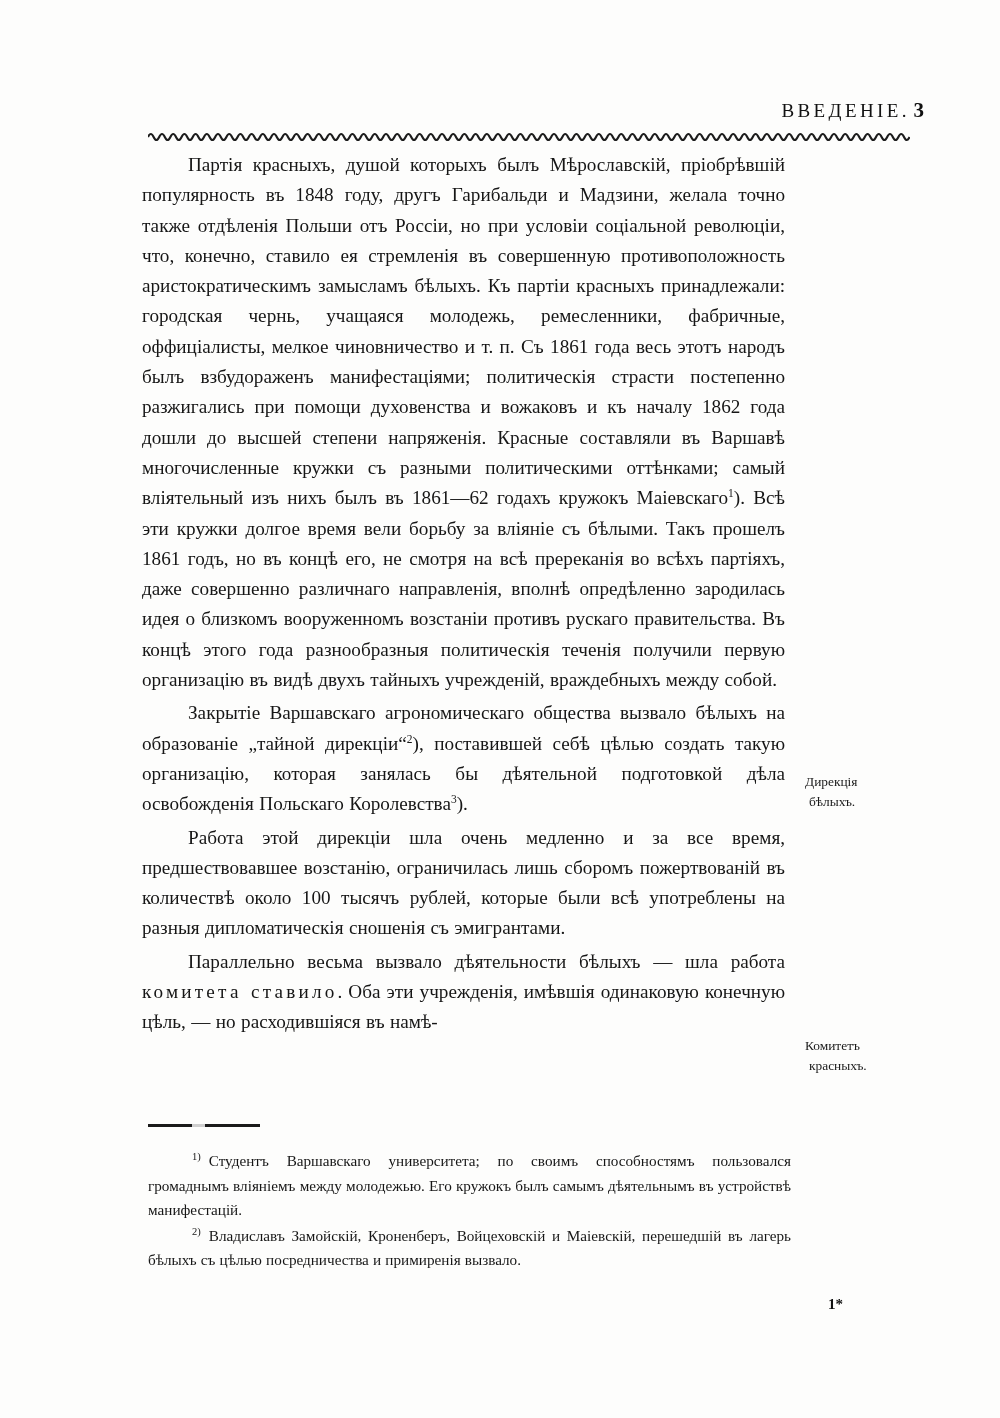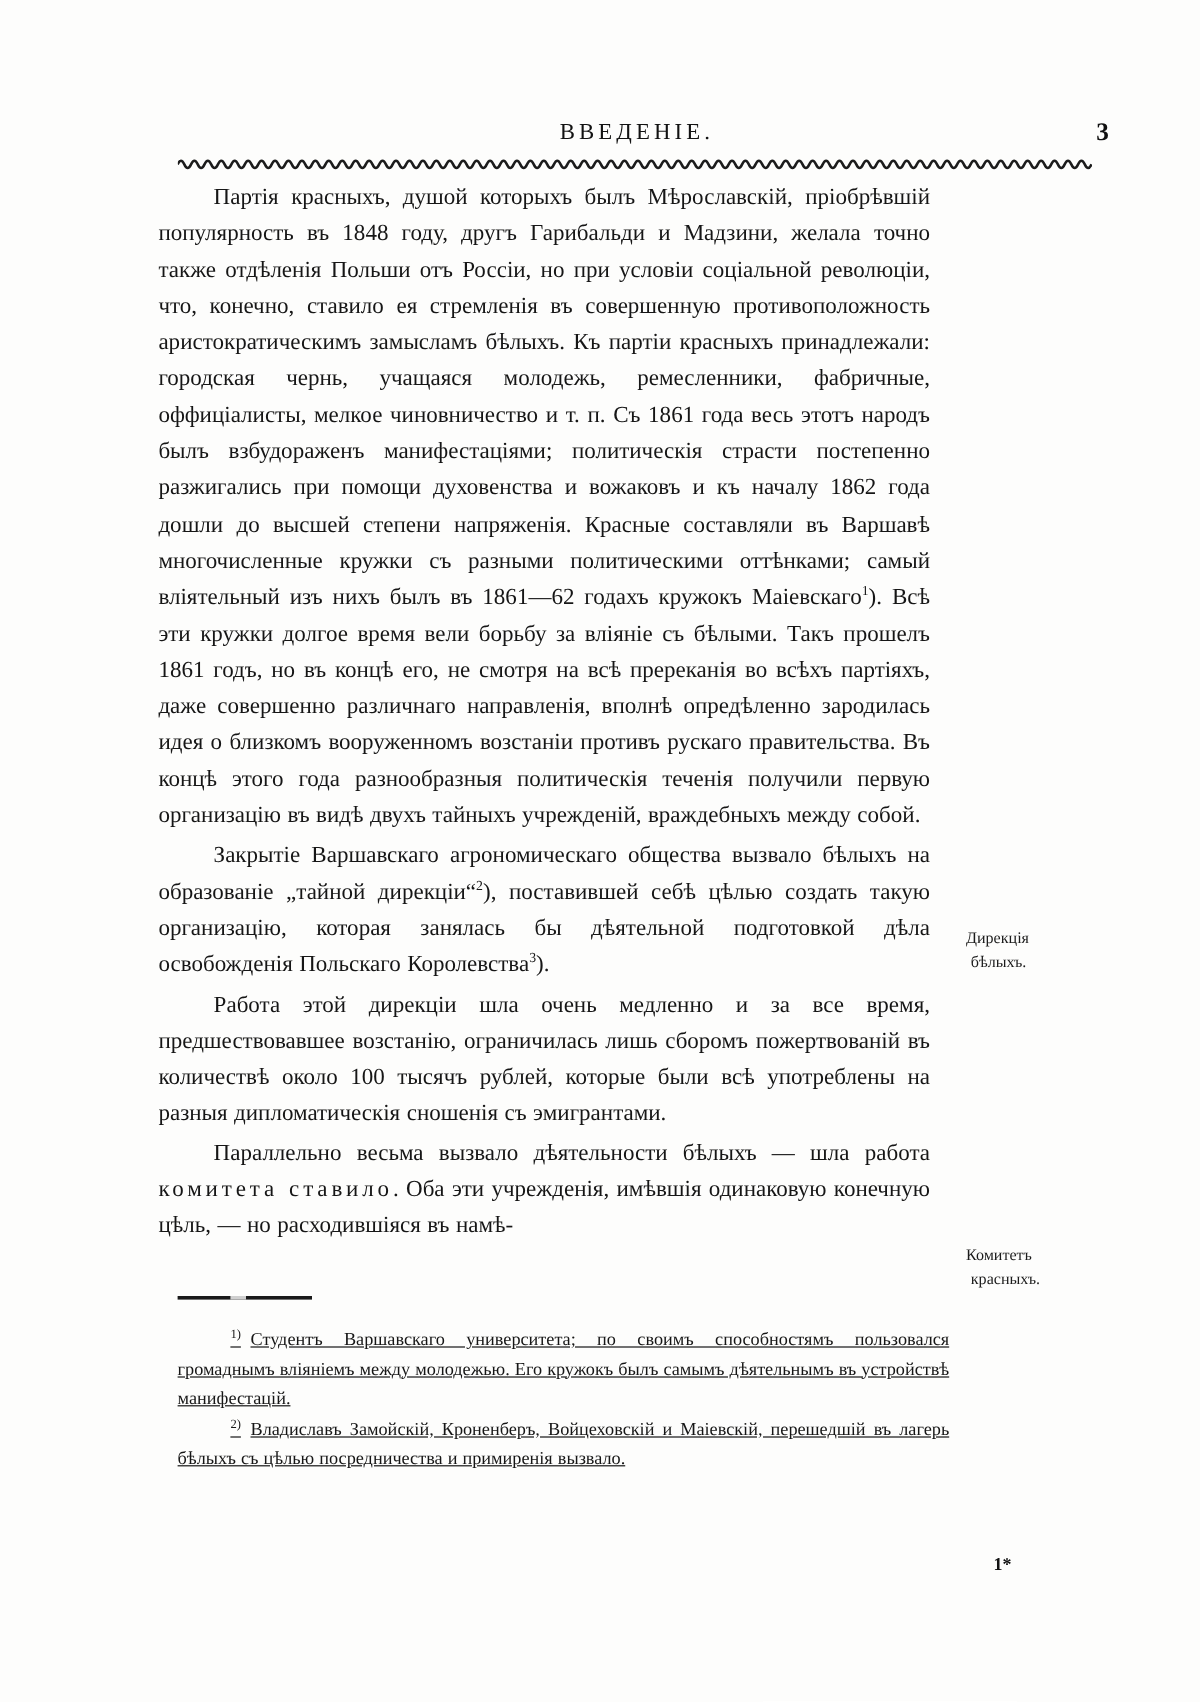--- a/index.html
+++ b/index.html
@@ -23,21 +23,21 @@
     left: 148px;
     top: 100px;
     width: 762px;
     height: 46px;
   }
   .head-title {
     position: absolute;
     left: 0;
     right: 0;
     top: 0;
-    text-align: center;
+    text-align: right;
     font-size: 19px;
     letter-spacing: 3.4px;
     text-indent: 3.4px;
     color: #121212;
   }
   .folio {
     position: absolute;
     right: -14px;
     top: -2px;
     font-size: 21px;
@@ -50,21 +50,21 @@
     top: 28px;
     width: 762px;
     height: 14px;
     overflow: hidden;
   }
   .wave-rule svg { display: block; }
 
   
   .textcol {
     position: absolute;
-    left: 132px;
+    left: 142px;
     top: 150px;
     width: 643px;
   }
   .para {
     font-size: 19.2px;
     line-height: 30.3px;
     text-align: justify;
     text-justify: inter-word;
     margin: 0 0 3px 0;
     text-indent: 46px;
@@ -90,23 +90,22 @@
     color: #1b1b1b;
     text-align: left;
   }
   .marginal span { display: block; }
   .marginal .ln2 { margin-left: 4px; }
 
   
   .fn-zone {
     position: absolute;
     left: 148px;
-    top: 1080px;
+    top: 1124px;
     width: 643px;
-    text-decoration: underline;
   }
   .fn-rule {
     width: 112px;
     height: 3px;
     background: #1a1a1a;
     margin: 0 0 22px 0;
     position: relative;
   }
   .fn-rule::after {
     content: "";

